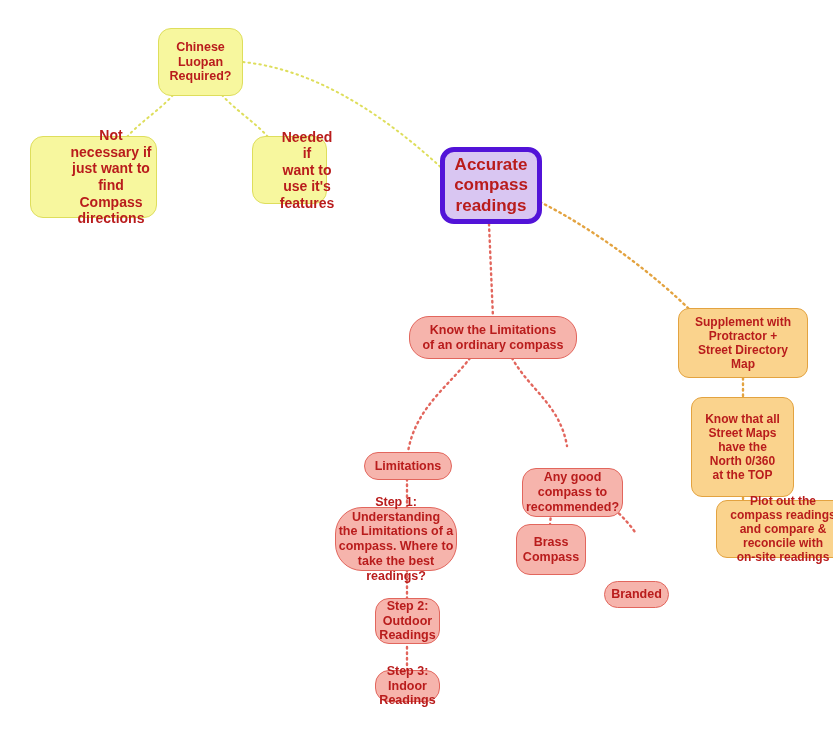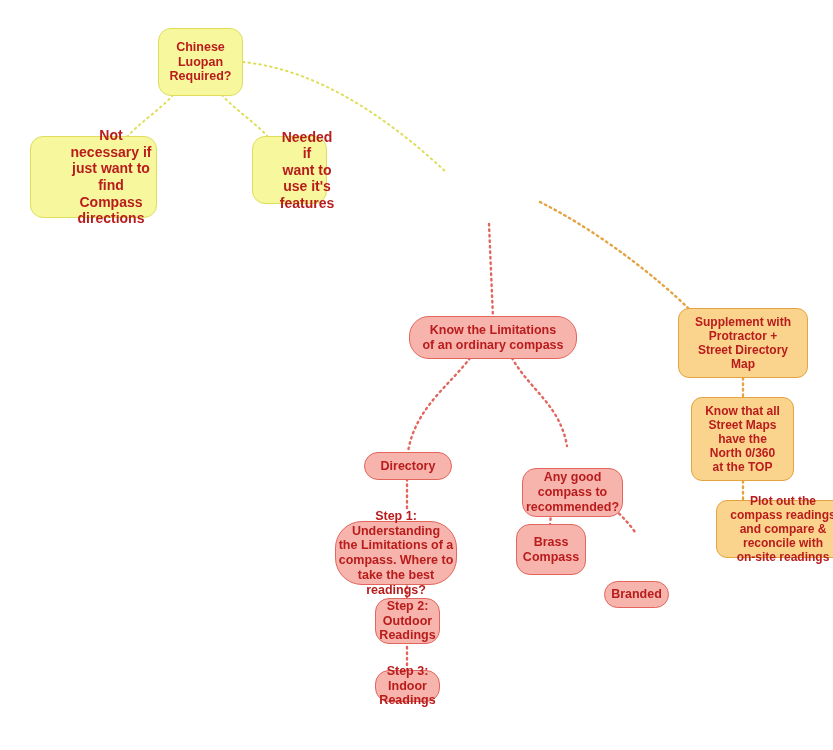--- a/index.html
+++ b/index.html
@@ -107,27 +107,30 @@
 necessary if
 just want to
 find
 Compass directions</div>
 
   <div class="node n-yellow n-sm" style="left:252px; top:136px; width:75px; height:68px;">Needed if
 want to
 use it's
 features</div>
 
+  <div class="node n-central" style="left:440px; top:147px; width:102px; height:77px;">Accurate
+compass
+readings</div>
 
   <div class="node n-pink" style="left:409px; top:316px; width:168px; height:43px;border-radius:20px;">Know the Limitations
 of an ordinary compass</div>
 
-  <div class="node n-pink" style="left:364px; top:452px; width:88px; height:28px;">Directory</div>
+  <div class="node n-pink" style="left:364px; top:452px; width:88px; height:28px;">Limitations</div>
 
-  <div class="node n-pink" style="left:335px; top:521px; width:122px; height:64px;border-radius:27px;">Step 1: Understanding
+  <div class="node n-pink" style="left:335px; top:507px; width:122px; height:64px;border-radius:27px;">Step 1: Understanding
 the Limitations of a
 compass. Where to
 take the best readings?</div>
 
   <div class="node n-pink" style="left:375px; top:598px; width:65px; height:46px;">Step 2:
 Outdoor
 Readings</div>
 
   <div class="node n-pink" style="left:375px; top:670px; width:65px; height:32px;">Step 3:
 Indoor
@@ -140,21 +143,21 @@
   <div class="node n-pink" style="left:516px; top:524px; width:70px; height:51px;">Brass
 Compass</div>
 
   <div class="node n-pink" style="left:604px; top:533px; width:65px; height:27px;margin-top:48px;">Branded</div>
 
   <div class="node n-orange" style="left:678px; top:308px; width:130px; height:70px;">Supplement with
 Protractor +
 Street Directory
 Map</div>
 
-  <div class="node n-orange" style="left:691px; top:397px; width:103px; height:84px;">Know that all
+  <div class="node n-orange" style="left:691px; top:397px; width:103px; height:100px;">Know that all
 Street Maps
 have the
 North 0/360
 at the TOP</div>
 
   <div class="node n-orange" style="left:716px; top:500px; width:134px; height:58px;">Plot out the
 compass readings
 and compare &amp;
 reconcile with
 on-site readings</div>

